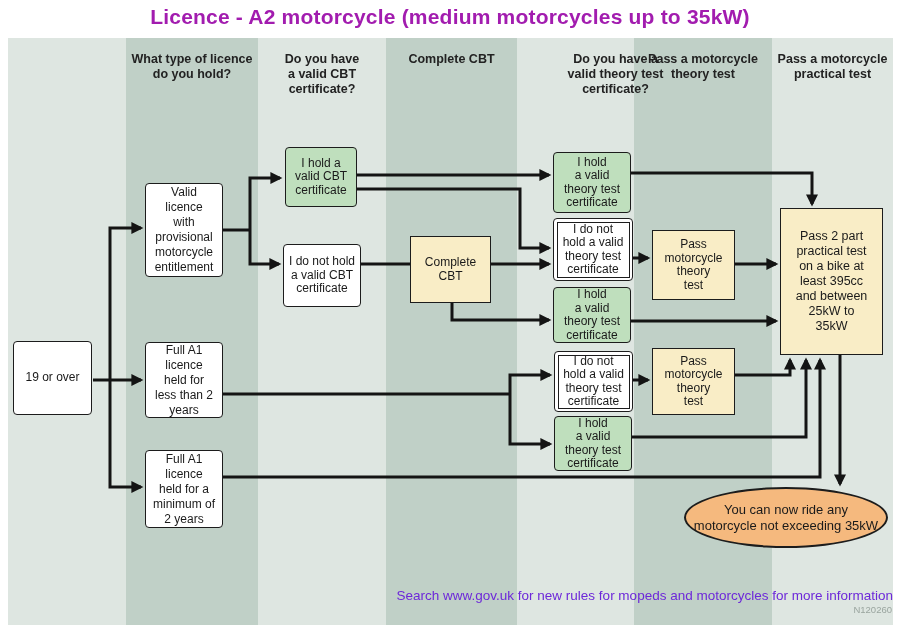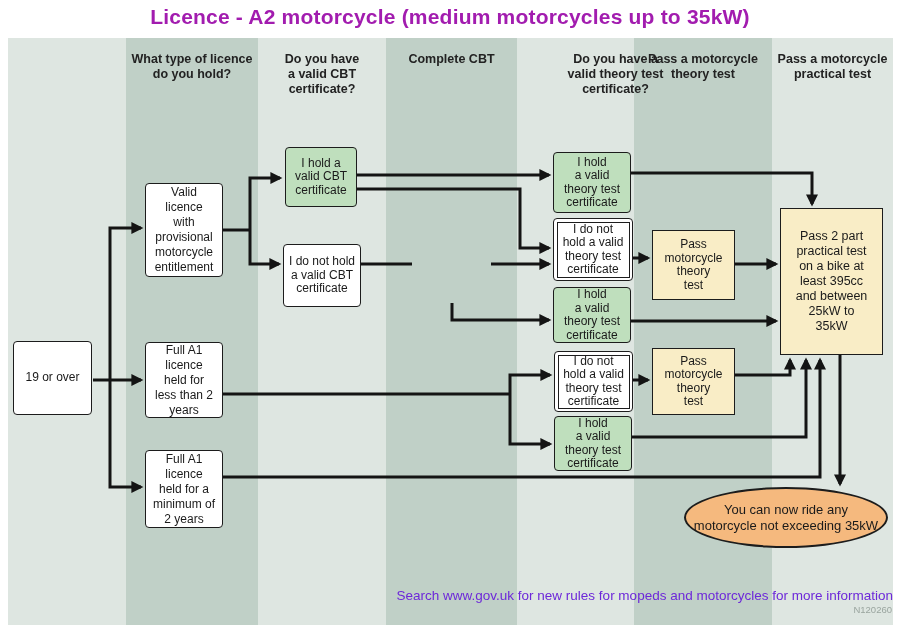--- a/index.html
+++ b/index.html
@@ -148,20 +148,22 @@
 licence
 held for a
 minimum of
 2 years</div>
   <div class="node rounded green n-holdcbt">I hold a
 valid CBT
 certificate</div>
   <div class="node rounded n-nocbt">I do not hold
 a valid CBT
 certificate</div>
+  <div class="node yellow n-ccbt">Complete
+CBT</div>
   <div class="node rounded green n-ht1">I hold
 a valid
 theory test
 certificate</div>
   <div class="node rounded double n-nt1">
     <div class="inner">I do not
 hold a valid
 theory test
 certificate</div>
   </div>

